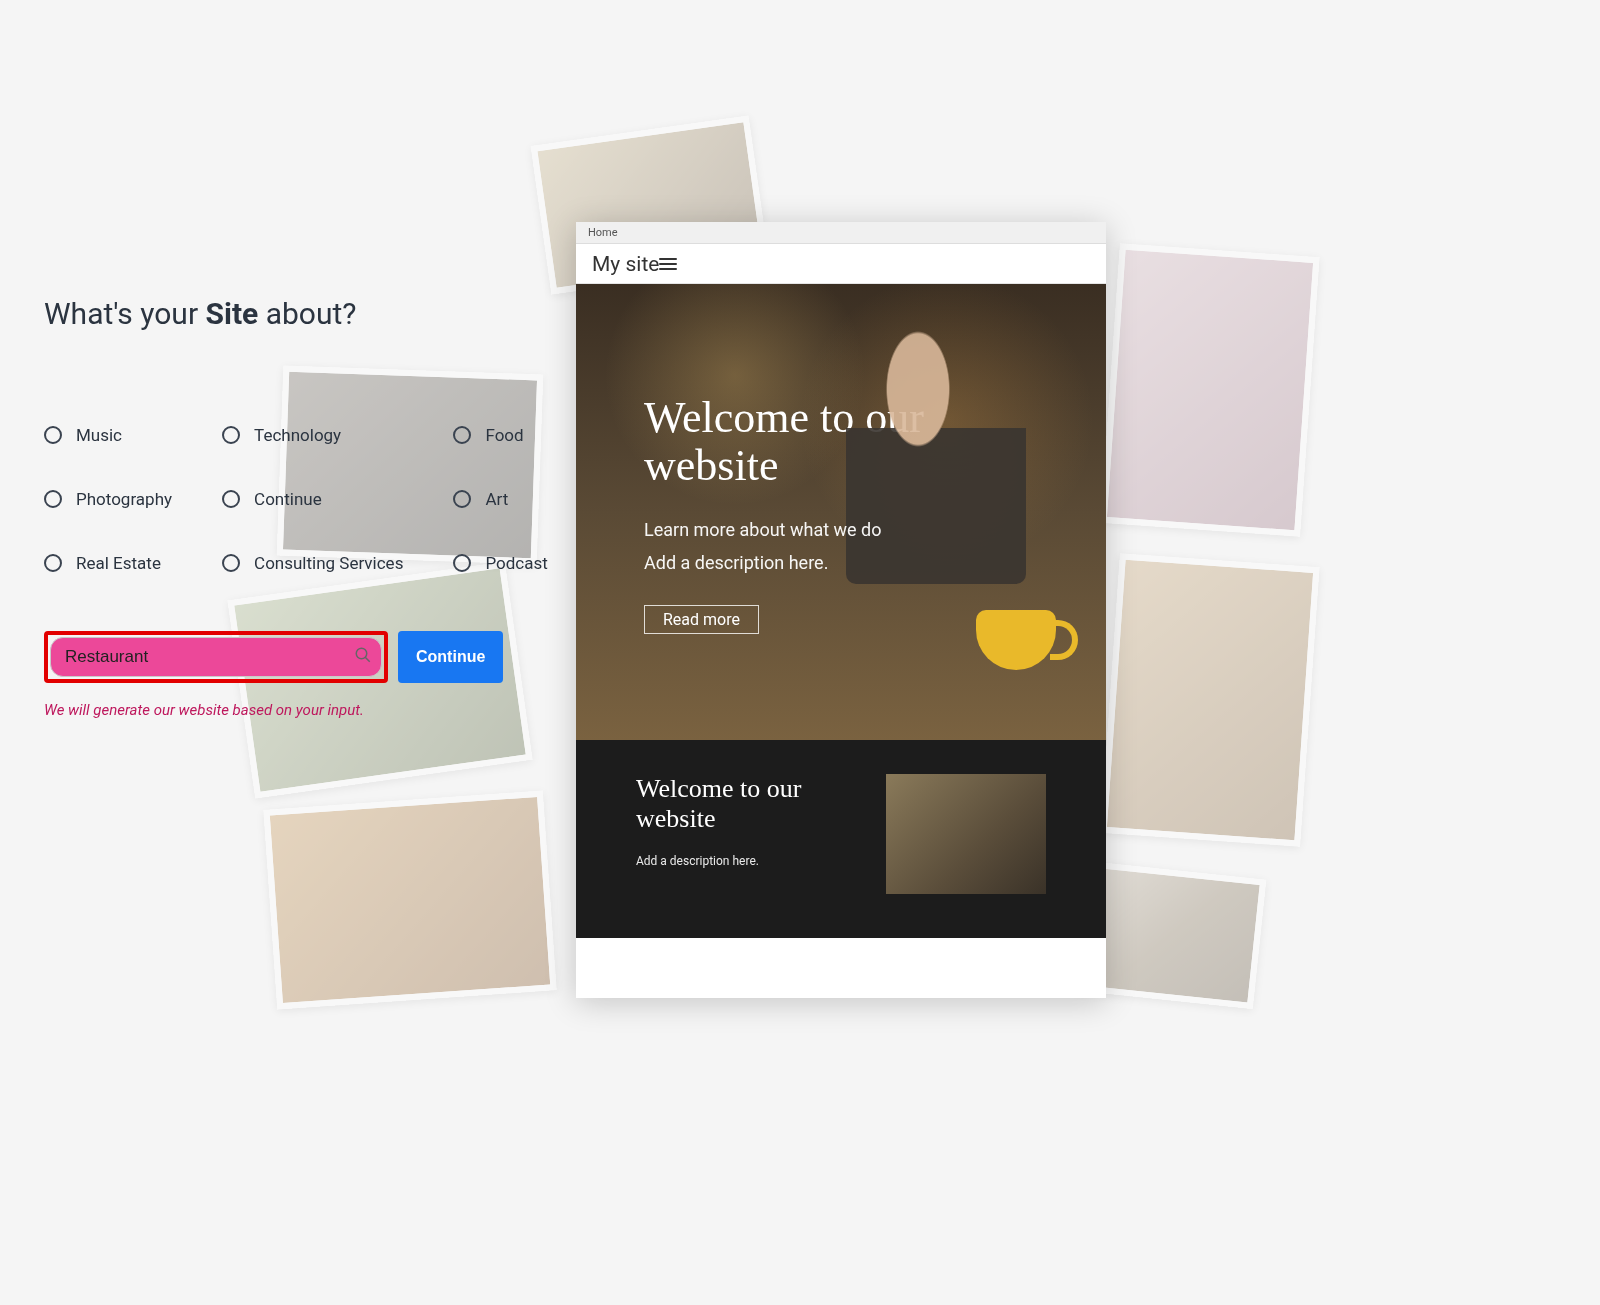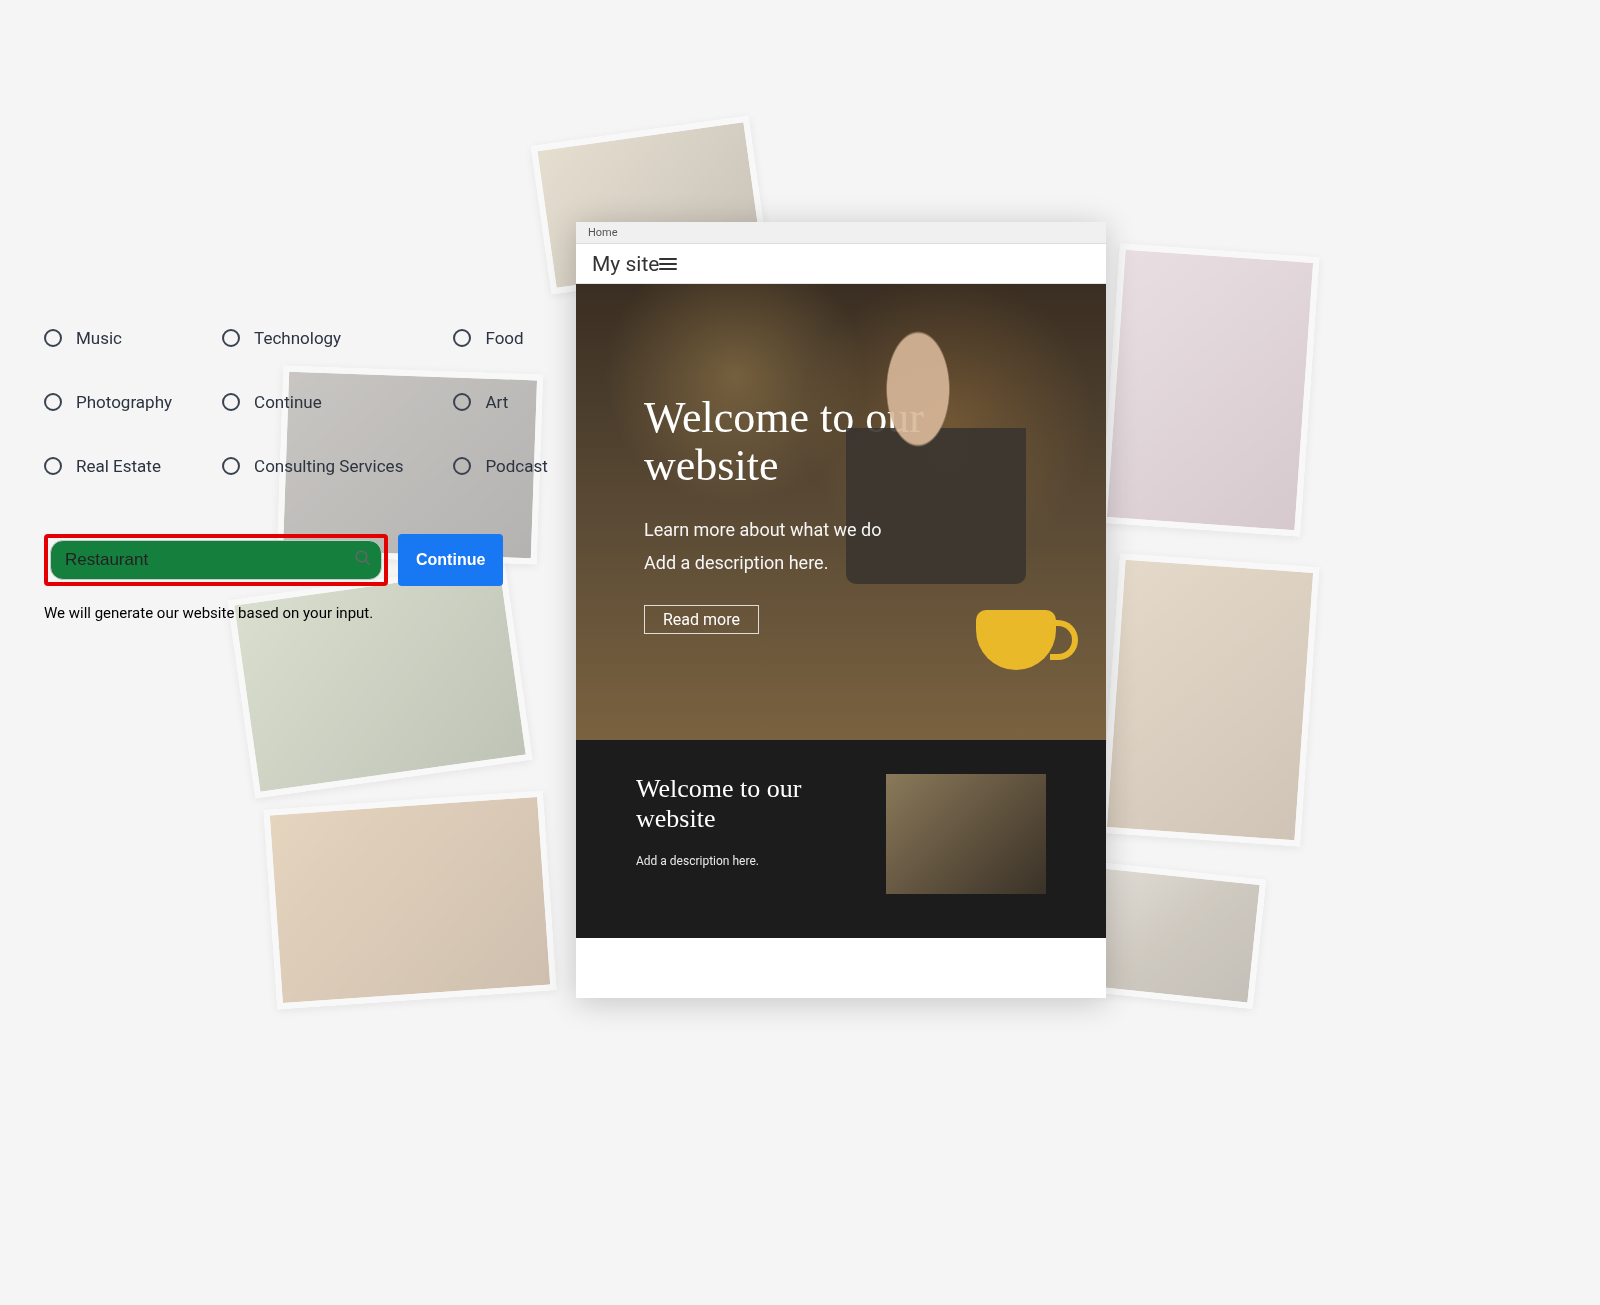--- a/index.html
+++ b/index.html
@@ -85,21 +85,21 @@
     position: relative;
     width: 332px;
   }
   .search-input {
     width: 100%;
     height: 40px;
     padding: 0 40px 0 14px;
     font-size: 17px;
     border: 1px solid #c9c9c9;
     border-radius: 13px;
-    background: #15803d;
+    background: #ec4899;
     color: #222;
   }
   .search-icon {
     position: absolute;
     right: 10px;
     top: 50%;
     transform: translateY(-50%);
     color: #666;
   }
   .continue-btn {
@@ -108,21 +108,22 @@
     background: #1877f2;
     color: #fff;
     border: none;
     border-radius: 4px;
     font-size: 16px;
     font-weight: 600;
     cursor: pointer;
   }
   .helper-text {
     font-size: 15px;
-    color: #000000;
+    color: #be185d;
+    font-style: italic;
   }
 
   
   .preview {
     position: absolute;
     left: 576px;
     top: 222px;
     width: 530px;
     background: #fff;
     box-shadow: 0 4px 30px rgba(0,0,0,.2);
@@ -232,20 +233,23 @@
 
 <div class="bg-photo bg-1"></div>
 <div class="bg-photo bg-2"></div>
 <div class="bg-photo bg-3"></div>
 <div class="bg-photo bg-4"></div>
 <div class="bg-photo bg-5"></div>
 <div class="bg-photo bg-6"></div>
 <div class="bg-photo bg-7"></div>
 
 <div class="form-panel">
+  <h1 class="heading">
+    <span>What's your </span><strong>Site</strong><span> about?</span>
+  </h1>
 
   <div class="category-grid">
     <label class="radio-item">
       <span class="radio-circle"></span>
       <span class="radio-label">Music</span>
     </label>
     <label class="radio-item">
       <span class="radio-circle"></span>
       <span class="radio-label">Technology</span>
     </label>

